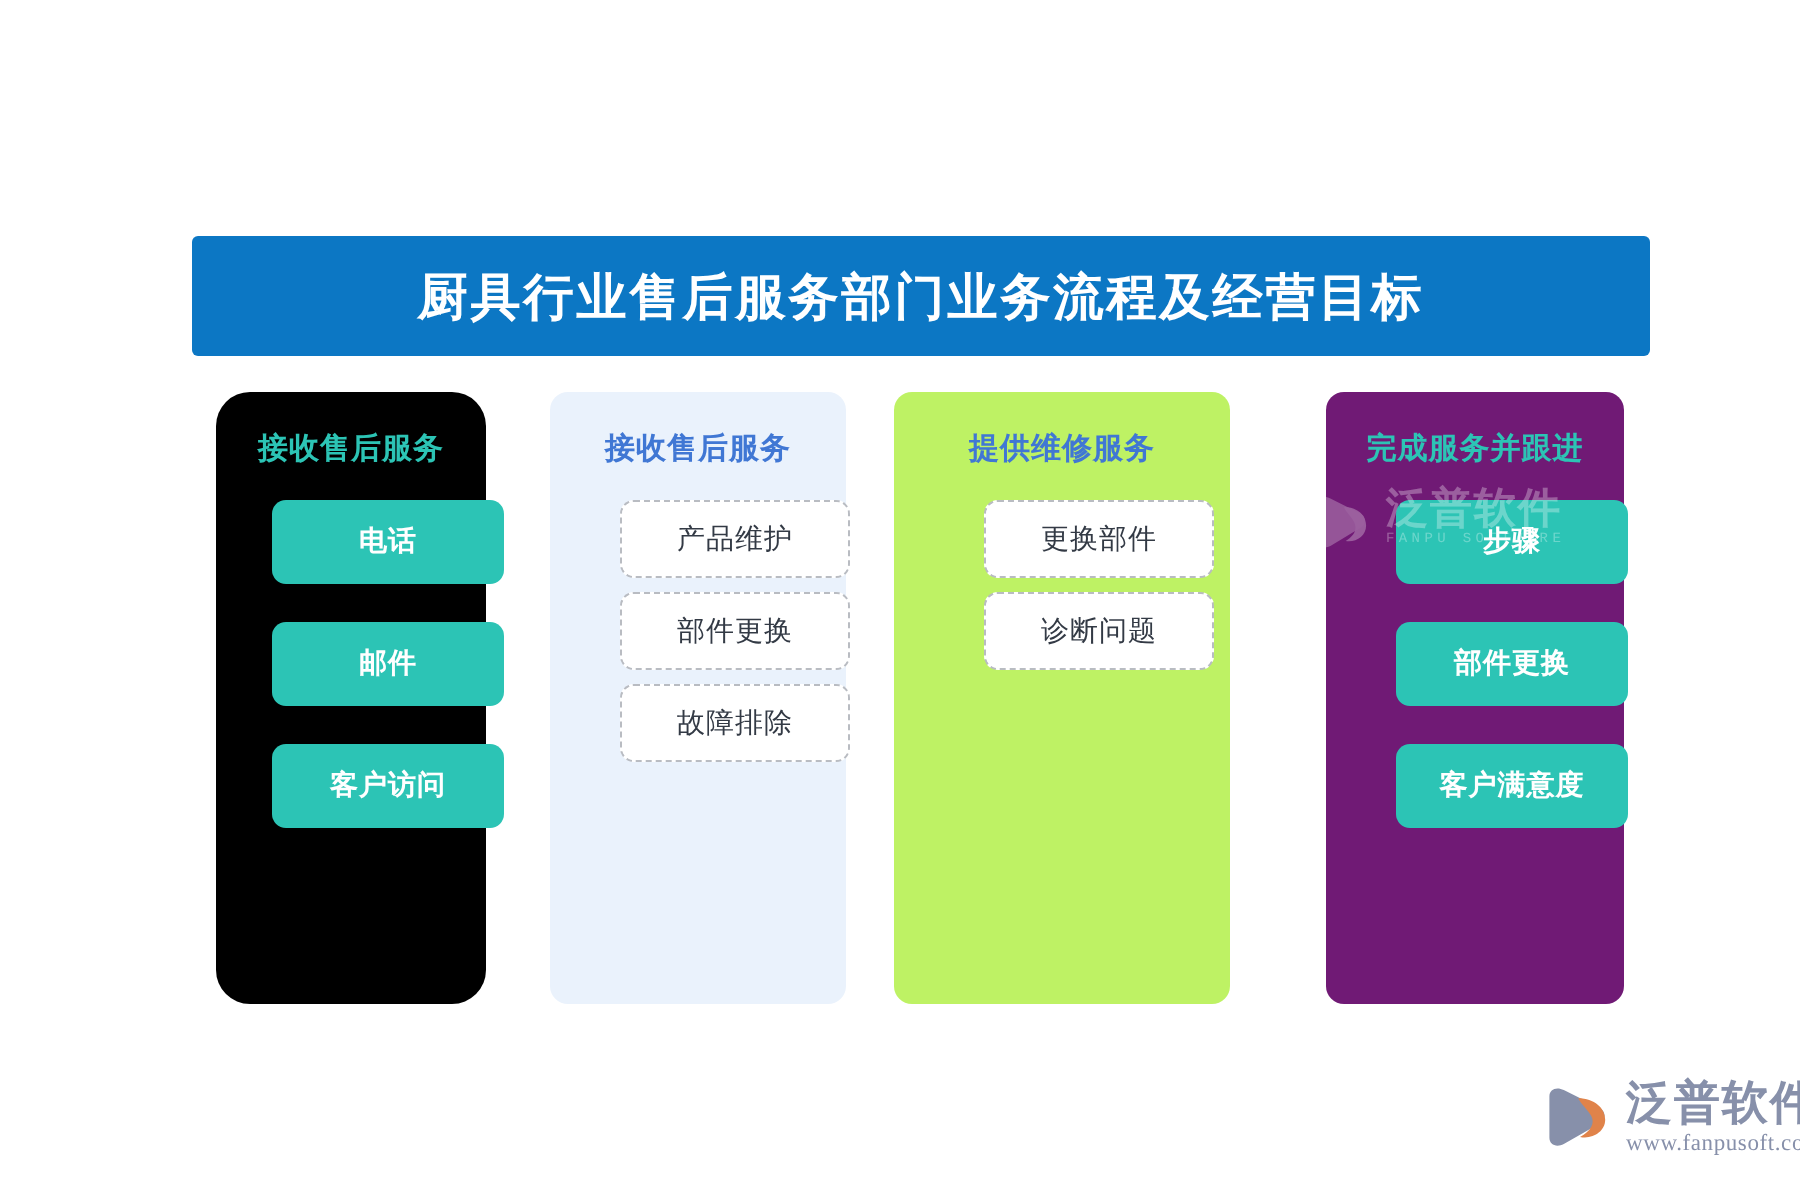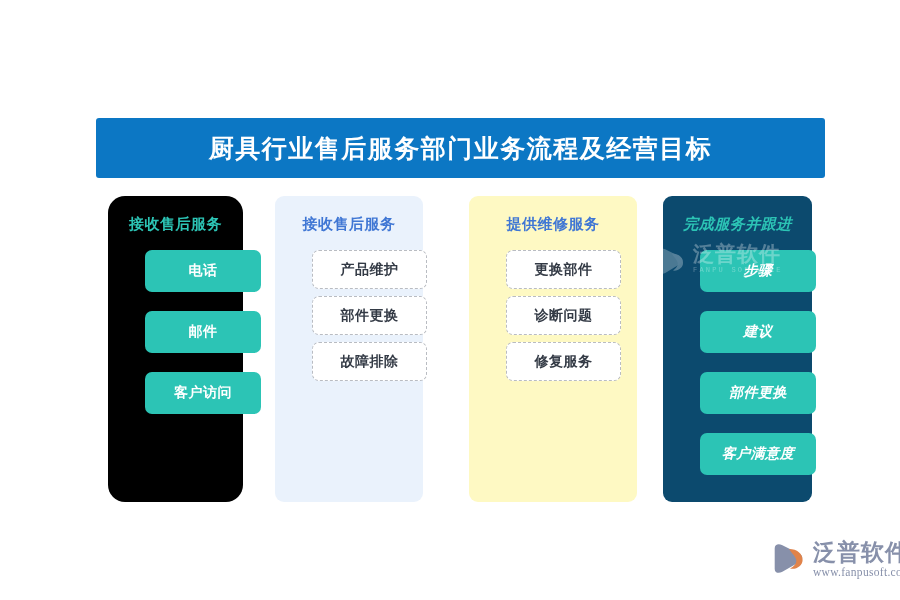--- a/index.html
+++ b/index.html
@@ -46,39 +46,40 @@
   
   .column {
     position: absolute;
     top: 196px;
     height: 306px;
     border-radius: 9px;
     box-sizing: border-box;
   }
   .column.c1 { left: 108px;  width: 135px; background: #000000; border-radius: 17px; }
   .column.c2 { left: 275px;  width: 148px; background: #EAF2FC; }
-  .column.c3 { left: 469px;  width: 168px; background: #fef9c3; }
-  .column.c4 { left: 663px;  width: 149px; background: #0c4a6e; font-style: italic; }
+  .column.c3 { left: 447px;  width: 168px; background: #bef264; }
+  .column.c4 { left: 663px;  width: 149px; background: #701a75; }
 
   .col-header {
     text-align: center;
     font-size: 15px;
     font-weight: bold;
     letter-spacing: 0.5px;
     margin-top: 19px;
     margin-bottom: 16px;
     font-family: "DejaVu Serif", "Liberation Serif", serif;
     white-space: nowrap;
   }
   .col-header.teal { color: #2CC4B5; }
   .col-header.blue { color: #4077D4; }
 
   .items {
     display: flex;
     flex-direction: column;
+    align-items: center;
     padding-left: 37px;
   }
 
   
   .item.teal {
     width: 116px;
     height: 42px;
     background: #2CC4B5;
     border-radius: 7px;
     margin-bottom: 19px;
@@ -100,21 +101,21 @@
     height: 39px;
     background: #ffffff;
     border: 1px dashed #b9bcc2;
     border-radius: 7px;
     margin-bottom: 7px;
     display: flex;
     align-items: center;
     justify-content: center;
     color: #333a45;
     font-size: 14px;
-    font-weight: bold;
+    font-weight: normal;
     letter-spacing: 0.5px;
     font-family: "DejaVu Serif", "Liberation Serif", serif;
     box-sizing: border-box;
     white-space: nowrap;
   }
 
   
   .watermark {
     position: absolute;
     left: 655px;
@@ -210,29 +211,27 @@
       <div class="item dashed">部件更换</div>
       <div class="item dashed">故障排除</div>
     </div>
   </div>
 
   <div class="column c3">
     <div class="col-header blue">提供维修服务</div>
     <div class="items">
       <div class="item dashed">更换部件</div>
       <div class="item dashed">诊断问题</div>
-      <div class="item dashed">修复服务</div>
     </div>
   </div>
 
   <div class="column c4">
     <div class="col-header teal">完成服务并跟进</div>
     <div class="items">
       <div class="item teal">步骤</div>
-      <div class="item teal">建议</div>
       <div class="item teal">部件更换</div>
       <div class="item teal">客户满意度</div>
     </div>
   </div>
 
   <div class="watermark">
     <span class="wm-mark">
       <svg viewBox="0 0 40 40" width="34" height="34" aria-hidden="true">
         <path d="M4 8 C4 4 8 3 12 5 L30 14 C33 16 33 20 30 22 L12 33 C8 35 4 33 4 29 Z" fill="#ffffff" opacity="0.85"></path>
         <path d="M20 10 C28 10 33 15 33 21 C33 27 27 31 21 30 C26 27 28 23 26 19 C24 15 21 13 20 10 Z" fill="#ffffff" opacity="0.95"></path>

